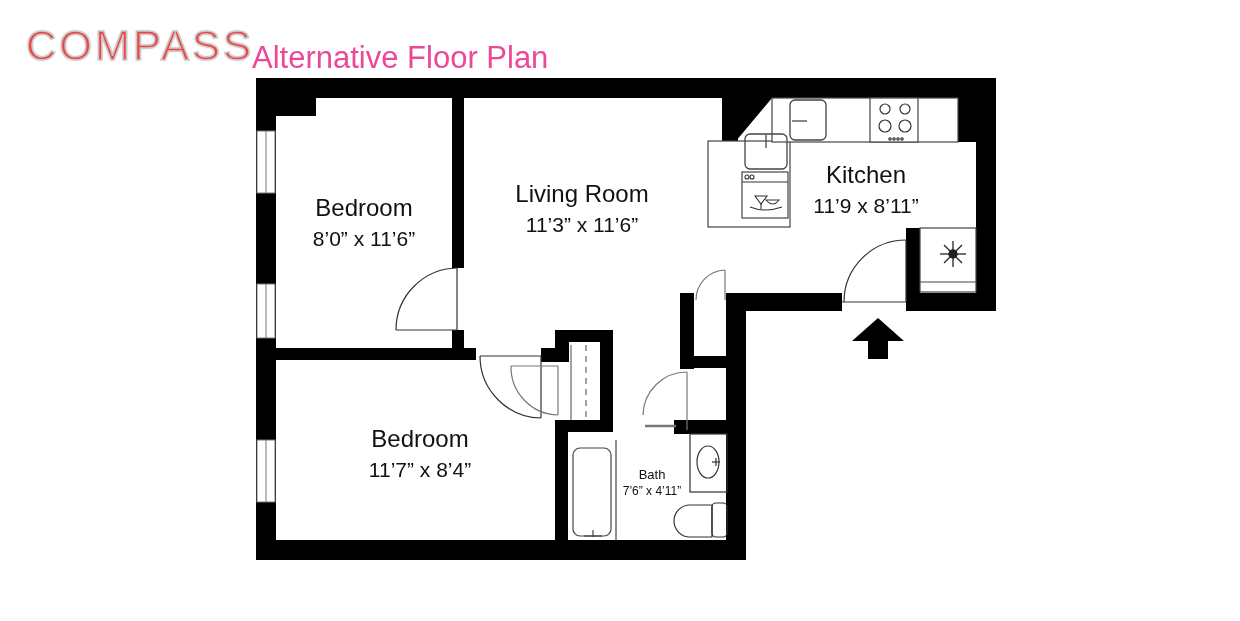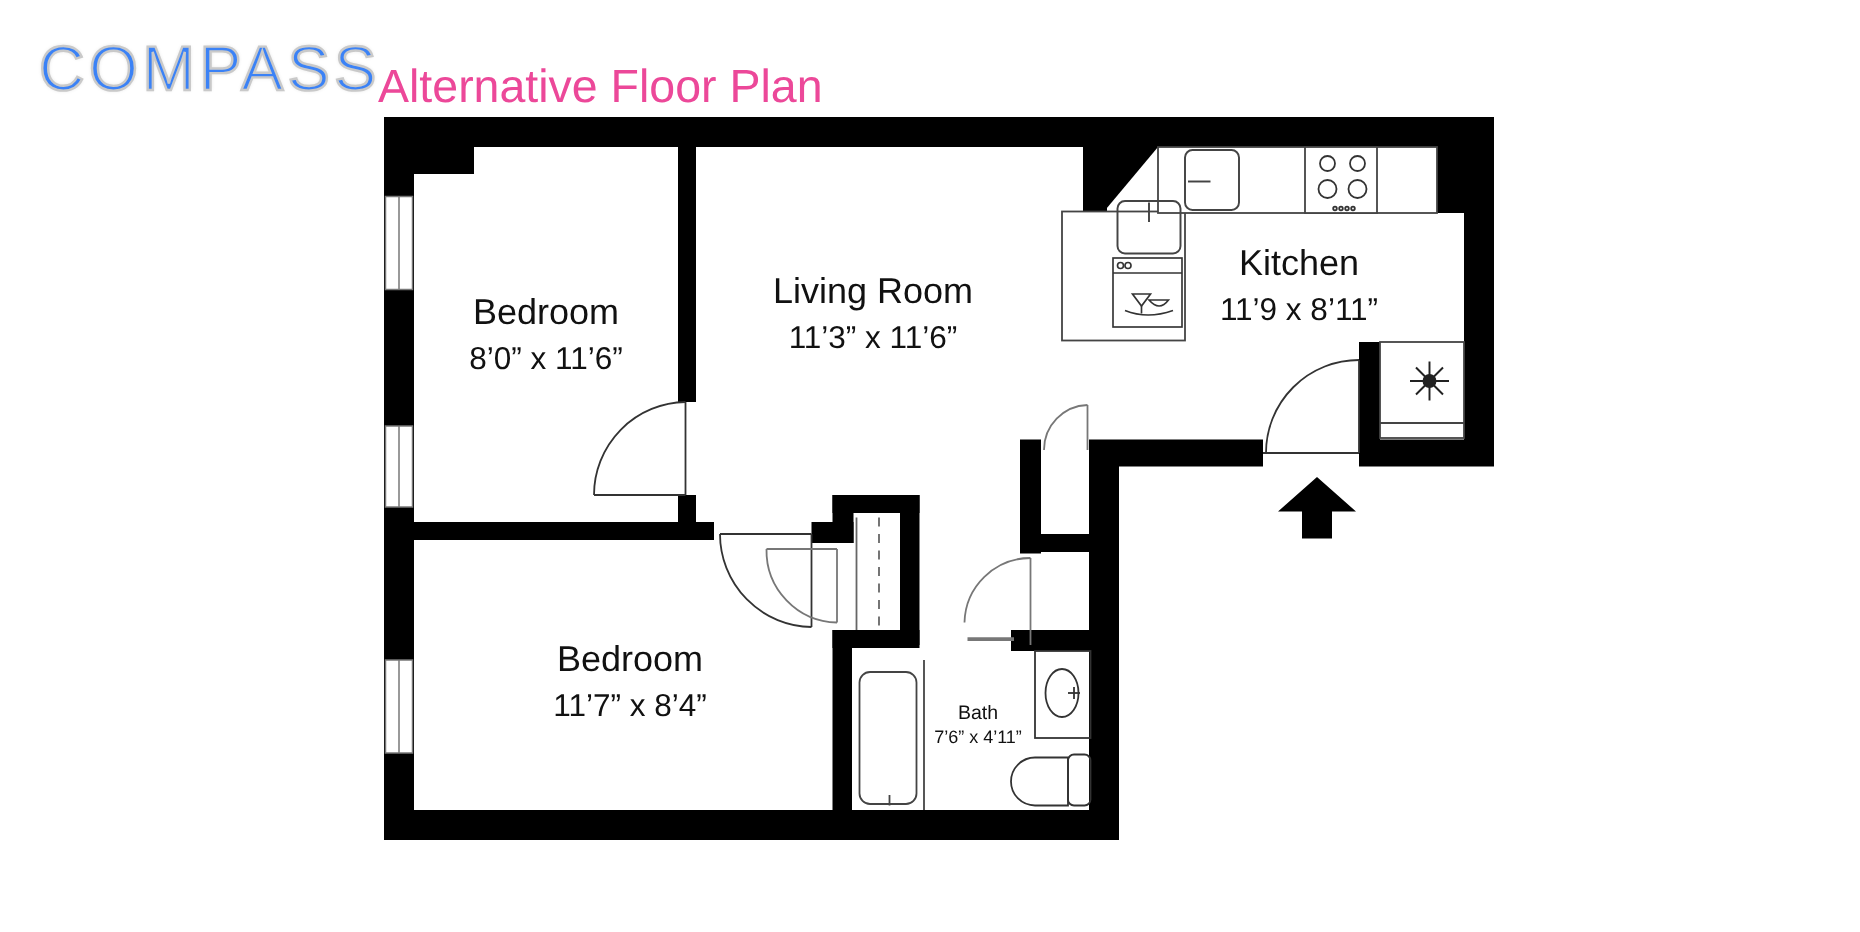--- a/index.html
+++ b/index.html
@@ -1,19 +1,19 @@
 <!DOCTYPE html>
 <html><head>
   <meta charset="utf-8">
   <style>
     html, body { margin:0; padding:0; background:#ffffff; }
     body { width:1240px; height:621px; position:relative; overflow:hidden; font-family:"Liberation Sans", sans-serif; }
     .logo {
       position:absolute; left:26px; top:22px; font-size:42px; letter-spacing:3px;
-      color:#3b82f6; -webkit-text-stroke:1.6px #c9c9c9; font-weight:400;
+      color:#ef4444; -webkit-text-stroke:1.6px #c9c9c9; font-weight:400;
       text-shadow:0 0 3px rgba(0,0,0,0.15);
     }
     .title { position:absolute; left:252px; top:40px; font-size:31px; color:#ec4899; }
     svg.plan { position:absolute; left:0; top:0; }
     .lbl { font-family:"Liberation Sans", sans-serif; fill:#111; }
   </style>
 </head>
 <body>
 
 <div class="logo">COMPASS</div>

